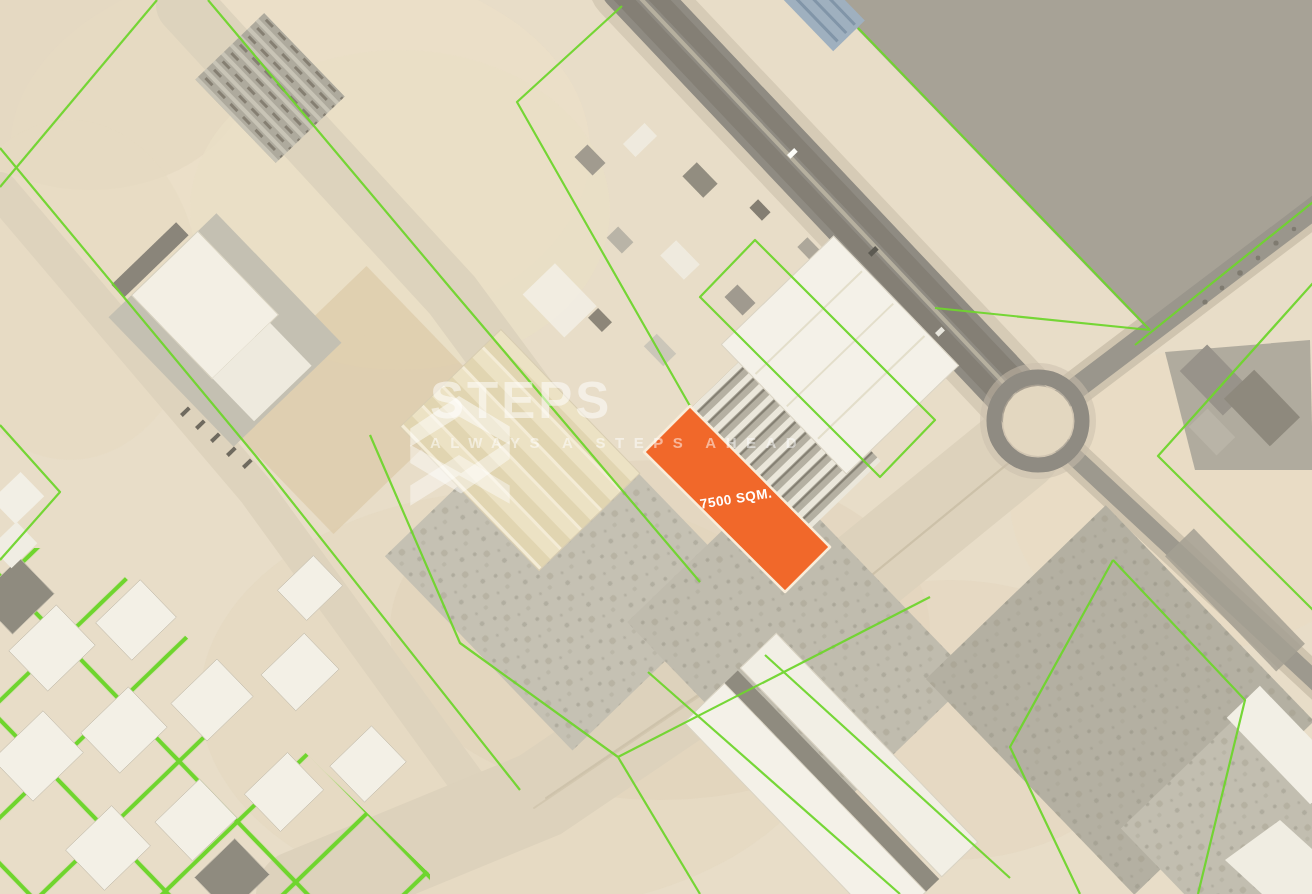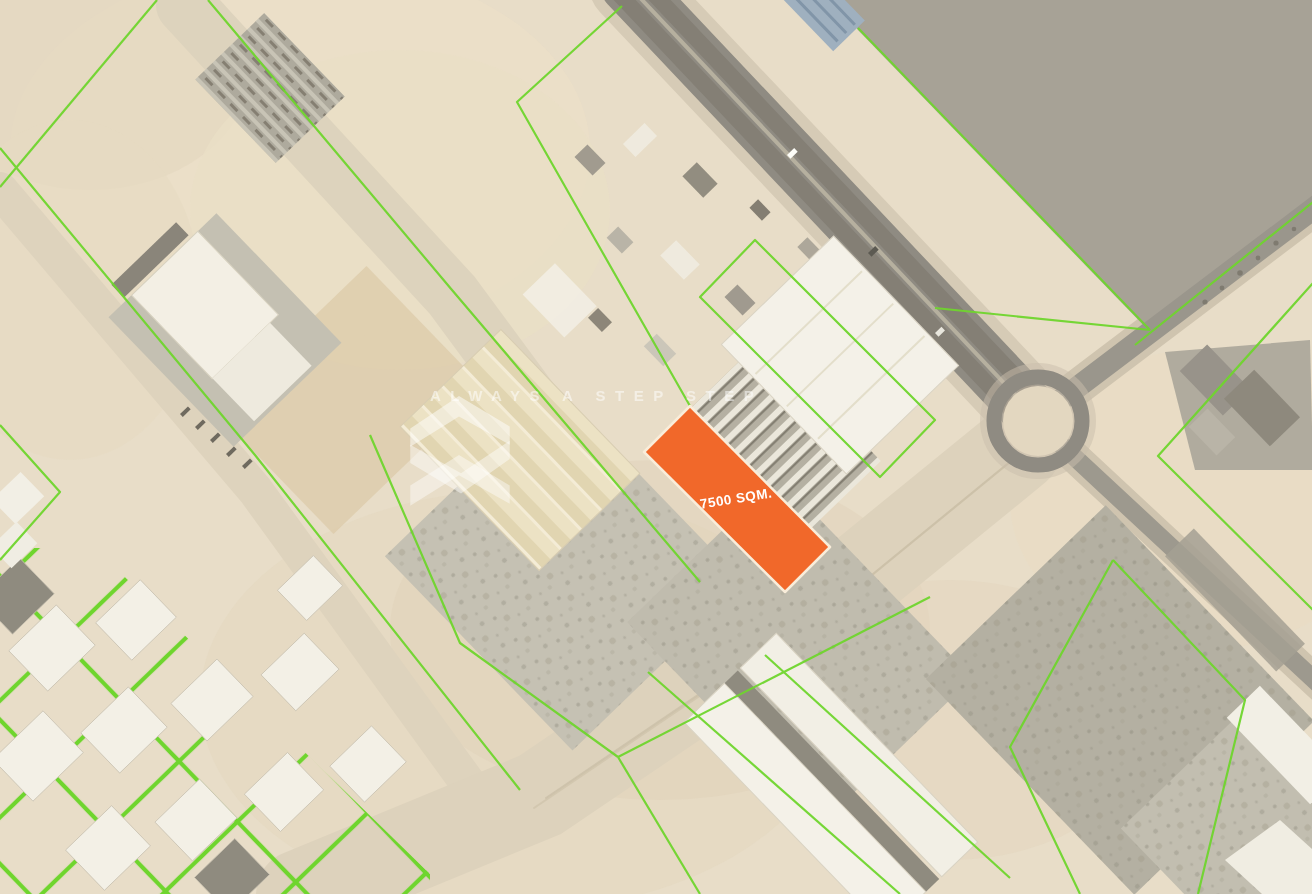--- a/index.html
+++ b/index.html
@@ -280,17 +280,18 @@
   </g>
 </svg>
 
 <div class="watermark">
   <svg class="wm-logo" viewBox="0 0 110 136" fill="currentColor">
     <path d="M6 40 L54 8 L104 38 L104 56 L54 28 L6 58 Z"></path>
     <path d="M104 52 L56 84 L6 56 L6 74 L56 104 L104 70 Z" opacity="0.9"></path>
     <path d="M6 96 L54 66 L104 96 L104 114 L54 86 L6 116 Z" opacity="0.85"></path>
   </svg>
   <div class="wm-text">
-    <div class="wm-tagline">ALWAYS A STEP STEP</div>
+    <div class="wm-brand1">STEPS</div>
+    <div class="wm-tagline">ALWAYS A STEPS AHEAD</div>
   </div>
 </div>
 
 </div>
 
 </body></html>

